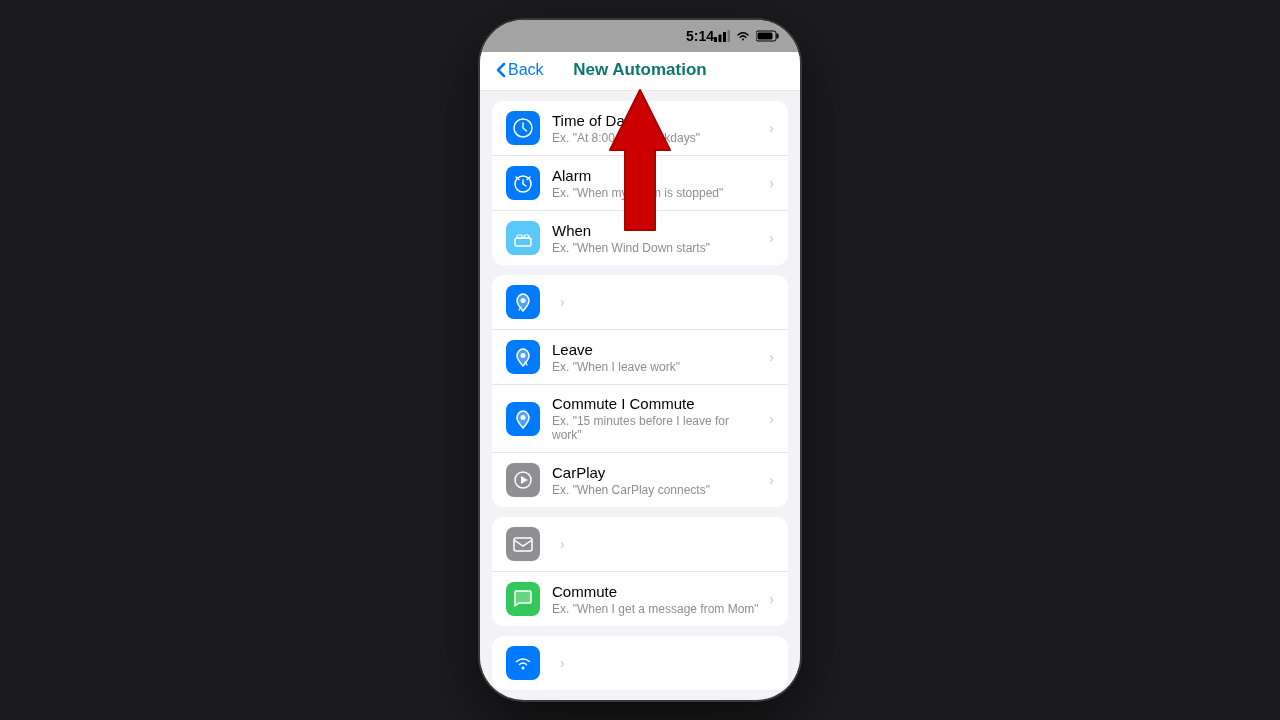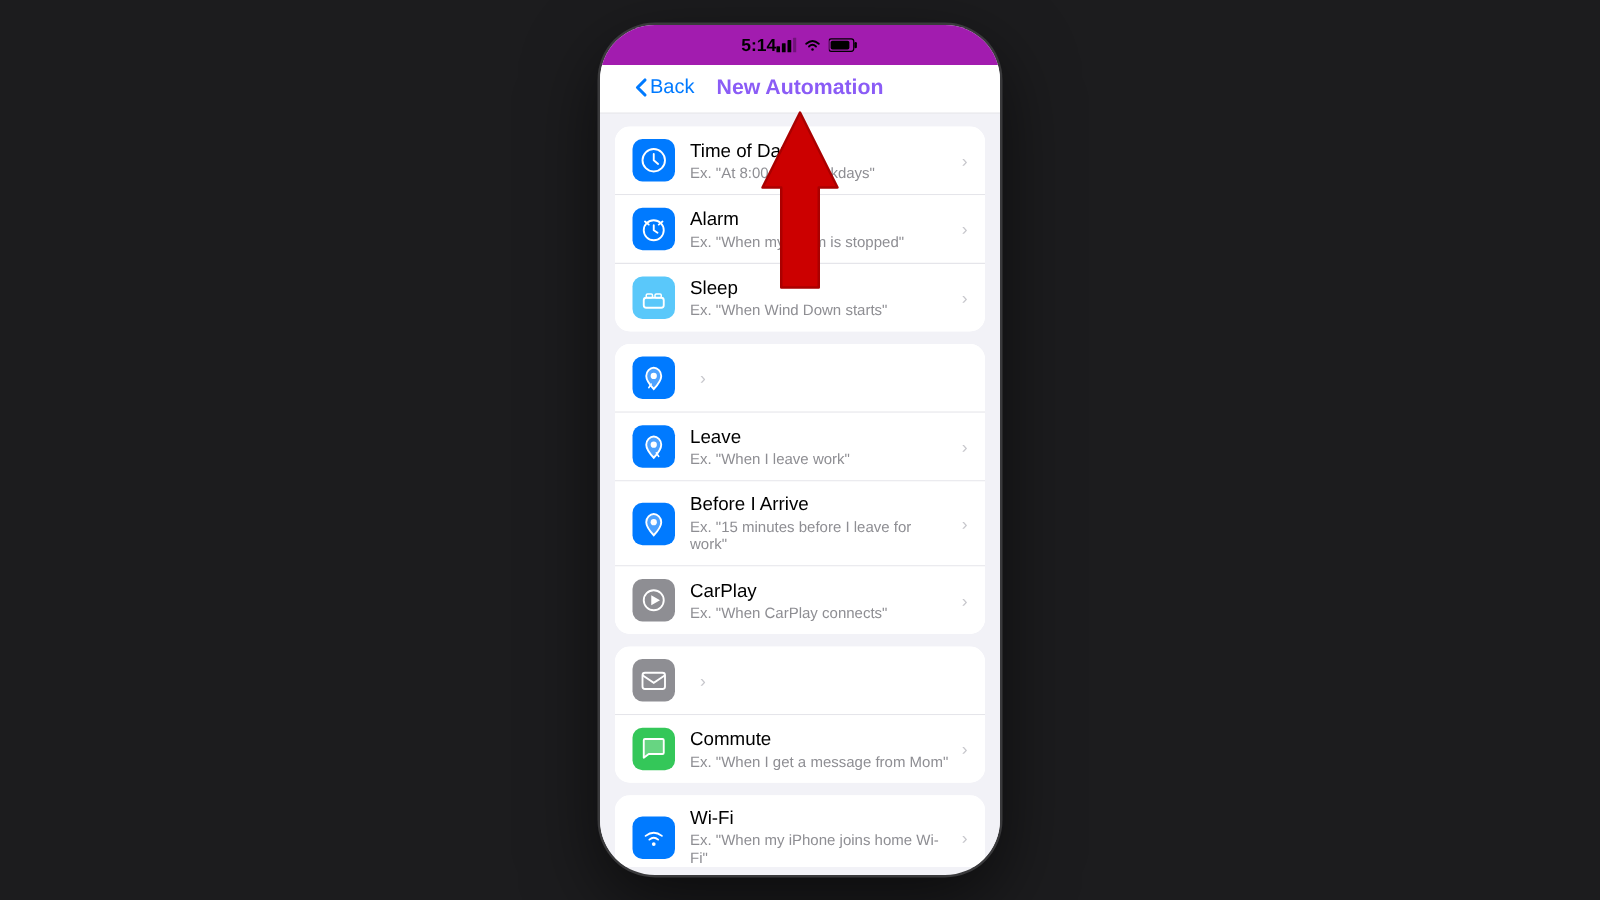--- a/index.html
+++ b/index.html
@@ -17,25 +17,25 @@
       width: 320px;
       height: 680px;
       background: #f2f2f7;
       border-radius: 44px;
       overflow: hidden;
       position: relative;
       box-shadow: 0 0 0 2px #3a3a3c, 0 20px 60px rgba(0,0,0,0.6);
     }
 
     .status-bar {
-      background: #a21caf;
+      background: #a3a3a3;
       height: 28px;
       display: flex;
       align-items: center;
-      justify-content: center;
+      justify-content: flex-end;
       padding: 16px 20px;
       font-size: 13px;
       font-weight: 600;
       color: #000;
     }
 
     .status-bar .time {
       font-weight: 700;
       font-size: 14px;
     }
@@ -52,33 +52,33 @@
       padding: 8px 16px 10px;
       display: flex;
       align-items: center;
       justify-content: center;
       border-bottom: 1px solid #e5e5ea;
       position: relative;
     }
 
     .back-btn {
       position: absolute;
-      left: 28px;
+      left: 16px;
       display: flex;
       align-items: center;
       color: #007aff;
       font-size: 16px;
       cursor: pointer;
       gap: 2px;
     }
 
     .nav-title {
       font-size: 17px;
       font-weight: 600;
-      color: #8b5cf6;
+      color: #0f766e;
     }
 
     .content {
       overflow-y: auto;
       height: calc(680px - 28px - 50px);
       background: #f2f2f7;
     }
 
     .section {
       margin: 10px 12px;
@@ -242,21 +242,21 @@
 
       <div class="list-item">
         <div class="item-icon icon-teal">
           <svg class="icon-svg" viewBox="0 0 22 22" fill="none">
             <rect x="3" y="11" width="16" height="8" rx="2" stroke="white" stroke-width="1.5"></rect>
             <rect x="5" y="8" width="5" height="3" rx="1" stroke="white" stroke-width="1.2"></rect>
             <rect x="12" y="8" width="5" height="3" rx="1" stroke="white" stroke-width="1.2"></rect>
           </svg>
         </div>
         <div class="item-text">
-          <div class="item-title">Sleep</div>
+          <div class="item-title">When</div>
           <div class="item-subtitle">Ex. "When Wind Down starts"</div>
         </div>
         <span class="chevron">›</span>
       </div>
     </div>
 
     <div class="section">
 
       <div class="list-item">
         <div class="item-icon icon-blue">
@@ -285,21 +285,21 @@
       </div>
 
       <div class="list-item">
         <div class="item-icon icon-blue">
           <svg class="icon-svg" viewBox="0 0 22 22" fill="none">
             <path d="M11 3 C8 3 5 6 5 9.5 C5 13.5 11 20 11 20 C11 20 17 13.5 17 9.5 C17 6 14 3 11 3Z" stroke="white" stroke-width="1.5" fill="rgba(255,255,255,0.3)"></path>
             <circle cx="11" cy="9.5" r="2.5" fill="white"></circle>
           </svg>
         </div>
         <div class="item-text">
-          <div class="item-title">Before I Arrive</div>
+          <div class="item-title">Commute I Commute</div>
           <div class="item-subtitle">Ex. "15 minutes before I leave for work"</div>
         </div>
         <span class="chevron">›</span>
       </div>
 
       <div class="list-item">
         <div class="item-icon icon-gray">
           <svg class="icon-svg" viewBox="0 0 22 22" fill="none">
             <circle cx="11" cy="11" r="8" stroke="white" stroke-width="1.5"></circle>
             <polygon points="9,7 16,11 9,15" fill="white"></polygon>
@@ -342,23 +342,19 @@
     <div class="section">
 
       <div class="list-item">
         <div class="item-icon icon-blue">
           <svg class="icon-svg" viewBox="0 0 22 22" fill="none">
             <circle cx="11" cy="16" r="1.5" fill="white"></circle>
             <path d="M7.5 12.5 Q11 9.5 14.5 12.5" stroke="white" stroke-width="1.5" fill="none" stroke-linecap="round"></path>
             <path d="M4.5 9.5 Q11 4.5 17.5 9.5" stroke="white" stroke-width="1.5" fill="none" stroke-linecap="round"></path>
           </svg>
         </div>
-        <div class="item-text">
-          <div class="item-title">Wi-Fi</div>
-          <div class="item-subtitle">Ex. "When my iPhone joins home Wi-Fi"</div>
-        </div>
         <span class="chevron">›</span>
       </div>
 
     </div>
 
   </div>
 </div>
 
 </body></html>

